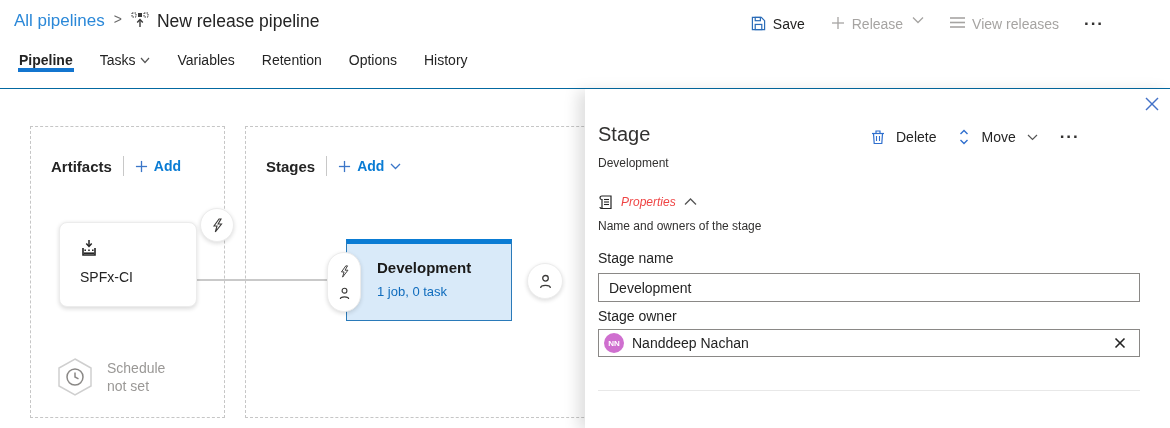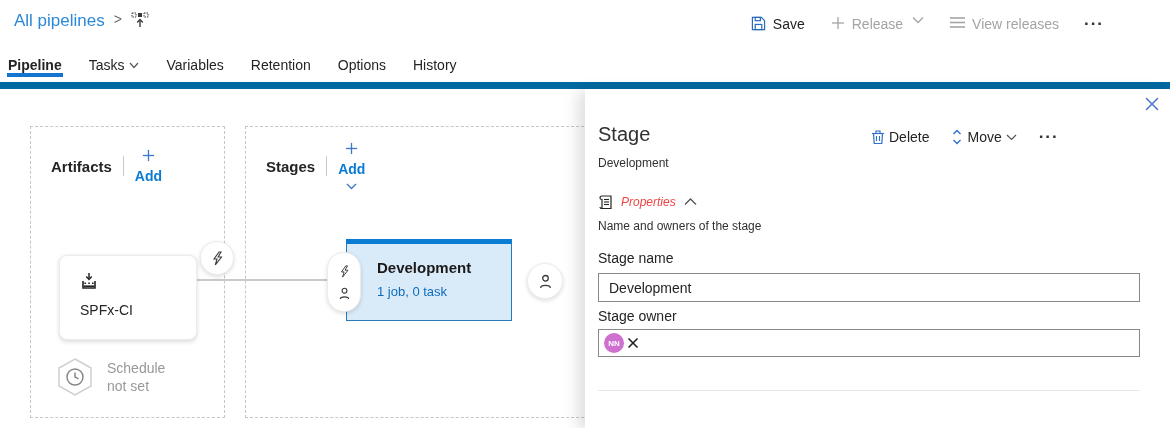--- a/index.html
+++ b/index.html
@@ -14,41 +14,41 @@
   .breadcrumb .rp-icon { margin-right:8px; display:flex; }
   .breadcrumb .title { color:#242424; font-size:17.5px; }
 
   .cmdbar { position:absolute; right:58px; top:0; height:48px; display:flex; align-items:center; gap:8px; font-size:14px; }
   .cmd { display:flex; align-items:flex-start; gap:7px; padding:6px 9px; cursor:pointer; white-space:nowrap; }
   .cmd.disabled { color:#a6a4a2; cursor:default; }
   .cmd .chev { margin-left:2px; display:flex; }
   .cmd-more { font-size:17px; font-weight:bold; letter-spacing:1px; padding:6px 8px; cursor:pointer; color:#323130; }
 
   
-  .tabbar { position:absolute; left:0; top:48px; width:1170px; height:41px; border-bottom:7px solid #0369a1;
-    display:flex; align-items:center; padding-left:7px; background:#fff; }
+  .tabbar { position:absolute; left:0; top:48px; width:1170px; height:41px; border-bottom:1px solid #0369a1;
+    display:flex; align-items:flex-start; padding-left:18px; background:#fff; }
   .tab { display:flex; align-items:center; gap:5px; font-size:14px; color:#242424; padding:0 1px; margin-right:25px; cursor:pointer; border-bottom:4px solid transparent; padding-top:4px; }
   .tab.active { font-weight:bold; border-bottom-color:#1375cf; }
 
   
   .canvas { position:absolute; left:0; top:89px; width:1170px; height:339px; background:#fff; }
 
   .dashed-panel { position:absolute; border:1px dashed #c6c6c6; background:#fff; }
   .panel-artifacts { left:30px; top:37px; width:195px; height:292px; }
   .panel-stages { left:245px; top:37px; width:570px; height:292px; }
 
   .panel-label-row { position:absolute; left:20px; top:28px; display:flex; align-items:center; height:22px; }
   .panel-label { font-size:15px; font-weight:bold; color:#242424; }
   .vpipe { width:1px; height:20px; background:#c8c8c8; margin:0 11px; }
-  .add-link { display:flex; align-items:center; gap:6px; color:#0a7cd4; font-size:14px; font-weight:bold; cursor:pointer;flex-direction:column; }
+  .add-link { display:flex; align-items:center; gap:6px; color:#0a7cd4; font-size:14px; font-weight:bold; cursor:pointer; }
 
   .connector { position:absolute; left:196px; top:190px; width:150px; height:2px; background:#c9c9c9; z-index:1; }
 
   
-  .artifact-card { position:absolute; left:28px; top:128px; width:138px; height:85px; background:#fff;
+  .artifact-card { position:absolute; left:28px; top:95px; width:138px; height:85px; background:#fff;
     border:1px solid #ececec; border-radius:8px; box-shadow:0 1.6px 4px rgba(0,0,0,.14); z-index:2; cursor:pointer; }
   .artifact-card .aicon { position:absolute; left:20px; top:16px; }
   .artifact-card .aname { position:absolute; left:20px; top:46px; font-size:14px; color:#242424; }
   .badge-circle { position:absolute; width:34px; height:34px; border-radius:50%; background:#fff;
     border:1px solid #ececec; box-shadow:0 1.6px 4px rgba(0,0,0,.14); display:flex; align-items:center; justify-content:center; cursor:pointer; z-index:3; }
   .bolt-badge { left:140px; top:-15px; }
 
   
   .schedule { position:absolute; left:24px; top:230px; display:flex; align-items:center; gap:12px; cursor:pointer; }
   .sched-text { font-size:14px; color:#9a9896; line-height:18px; }
@@ -63,21 +63,21 @@
     display:flex; flex-direction:column; align-items:center; justify-content:space-around; padding:7px 0; }
   .stage-circle { left:281px; top:136px; width:36px; height:36px; }
 
   
   .overlay { position:absolute; left:585px; top:89px; width:585px; height:339px; background:#fff; z-index:10;
     box-shadow:-7px 2px 14px rgba(0,0,0,.13); }
   .close-btn { position:absolute; left:556px; top:4px; width:22px; height:22px; display:flex; align-items:center; justify-content:center; cursor:pointer; }
   .ov-title { position:absolute; left:13px; top:34px; font-size:20px; color:#323130; }
   .ov-sub { position:absolute; left:13px; top:67px; font-size:12px; color:#323130; }
   .ov-toolbar { position:absolute; left:280px; top:36px; display:flex; align-items:center; gap:10px; font-size:14px; }
-  .ov-cmd { display:flex; align-items:center; gap:4px; padding:4px 6px; cursor:pointer; color:#242424; }
+  .ov-cmd { display:flex; align-items:center; gap:11px; padding:4px 6px; cursor:pointer; color:#242424; }
   .ov-more { font-size:17px; font-weight:bold; letter-spacing:1px; cursor:pointer; color:#323130; padding:0 6px; }
 
   .props-head { position:absolute; left:13px; top:105px; display:flex; align-items:center; gap:8px; cursor:pointer; }
   .props-title { font-size:12px; color:#ef4444;font-style:italic; }
   .props-desc { position:absolute; left:13px; top:130px; font-size:12px; color:#323130;text-align:right; }
 
   .field-label { position:absolute; left:13px; font-size:14px; color:#242424; }
   .lbl-name { top:161px; } .lbl-owner { top:219px; }
 
   .stage-name-input { position:absolute; left:13px; top:184px; width:542px; height:29px;
@@ -104,20 +104,21 @@
     <span class="sep">&gt;</span>
     <span class="icon rp-icon">
       <svg width="18" height="18" viewBox="0 0 18 18">
         <rect x="1" y="2" width="4" height="4" fill="none" stroke="#3a3a3a" stroke-width="1" stroke-dasharray="1.5,1"></rect>
         <rect x="7" y="2" width="4" height="4" fill="#3a3a3a"></rect>
         <rect x="13" y="2" width="4" height="4" fill="none" stroke="#3a3a3a" stroke-width="1" stroke-dasharray="1.5,1"></rect>
         <line x1="9" y1="16" x2="9" y2="9" stroke="#3a3a3a" stroke-width="1.4"></line>
         <path d="M6.2 11.5 L9 8.5 L11.8 11.5" fill="none" stroke="#3a3a3a" stroke-width="1.4"></path>
       </svg>
     </span>
+    <span class="title">New release pipeline</span>
   </div>
 
   <div class="cmdbar">
     <div class="cmd">
       <span class="icon">
         <svg width="15" height="15" viewBox="0 0 16 16">
           <path d="M1.5 1.5 H11 L14.5 5 V14.5 H1.5 Z" fill="none" stroke="#2b6cb8" stroke-width="1.3"></path>
           <rect x="4.5" y="9" width="7" height="5.5" fill="none" stroke="#2b6cb8" stroke-width="1.3"></rect>
           <rect x="4.5" y="1.5" width="5.5" height="3.5" fill="none" stroke="#2b6cb8" stroke-width="1.3"></rect>
         </svg>
@@ -349,20 +350,21 @@
     </span>
   </div>
   <div class="props-desc">Name and owners of the stage</div>
 
   <div class="field-label lbl-name">Stage name</div>
   <input class="stage-name-input" type="text" value="Development" style="">
 
   <div class="field-label lbl-owner">Stage owner</div>
   <div class="owner-field">
     <span class="avatar">NN</span>
+    <span class="owner-name">Nanddeep Nachan</span>
     <span class="owner-remove">
       <span class="icon">
         <svg width="12" height="12" viewBox="0 0 12 12">
           <line x1="1.5" y1="1.5" x2="10.5" y2="10.5" stroke="#242424" stroke-width="1.6"></line>
           <line x1="10.5" y1="1.5" x2="1.5" y2="10.5" stroke="#242424" stroke-width="1.6"></line>
         </svg>
       </span>
     </span>
   </div>
 

